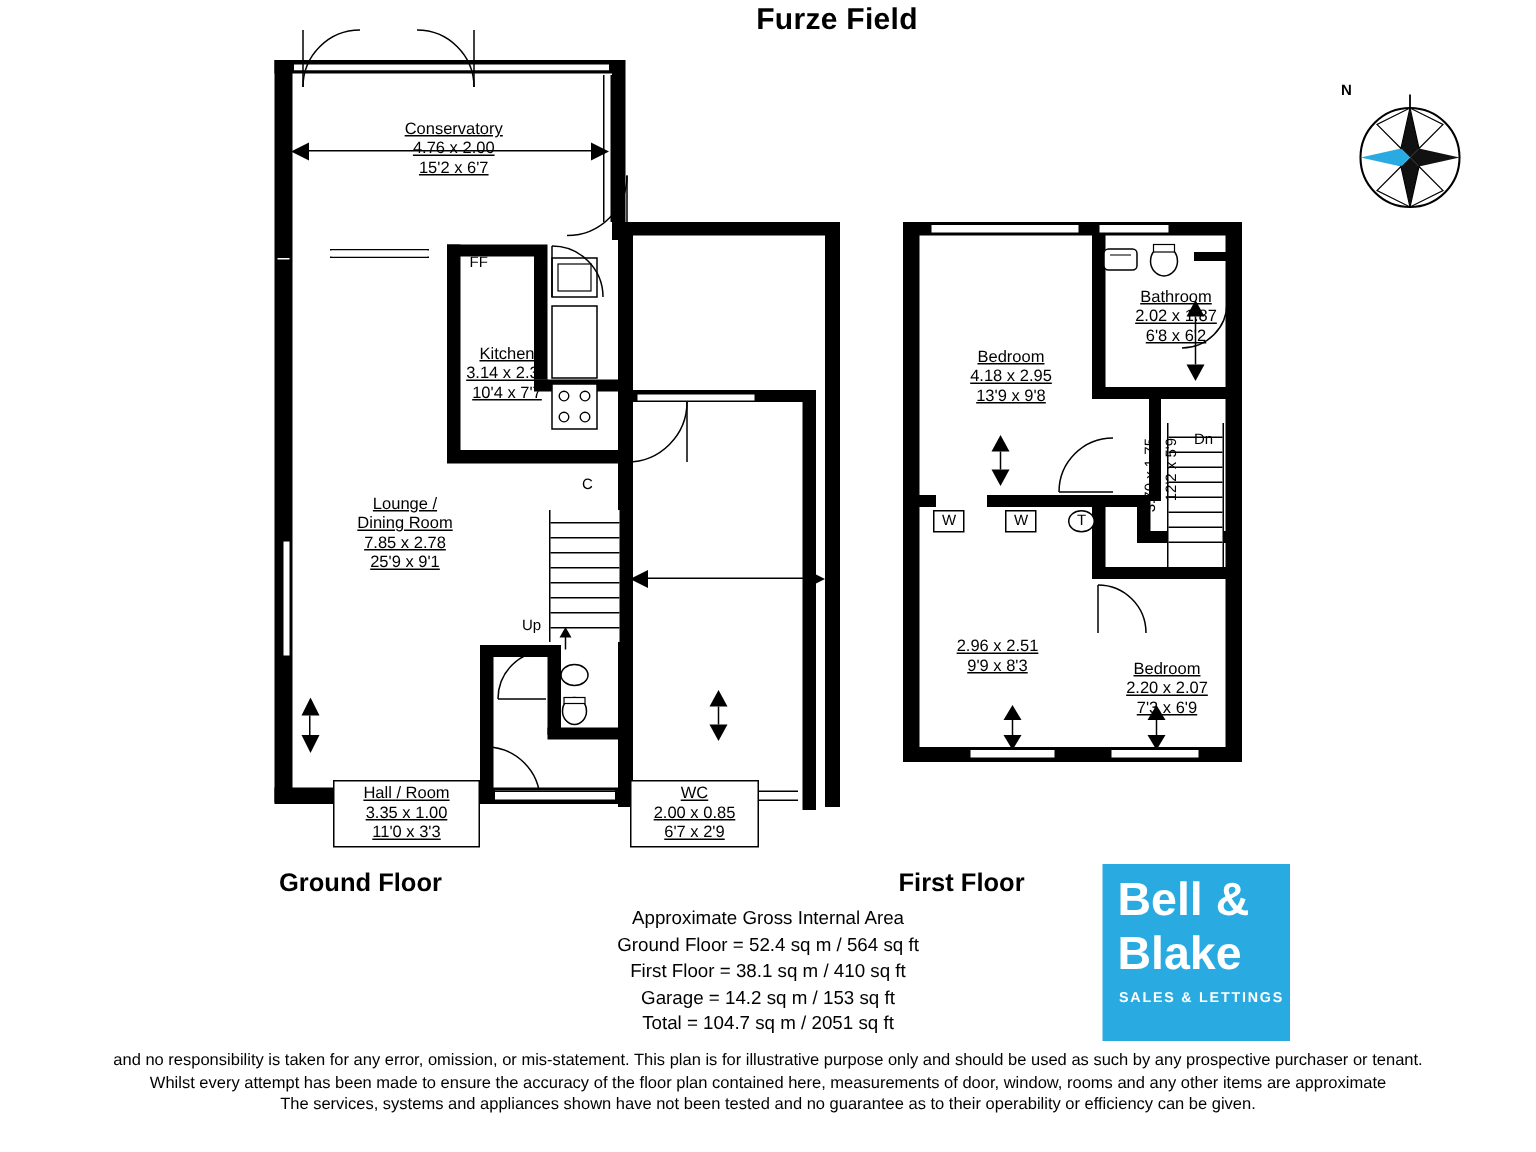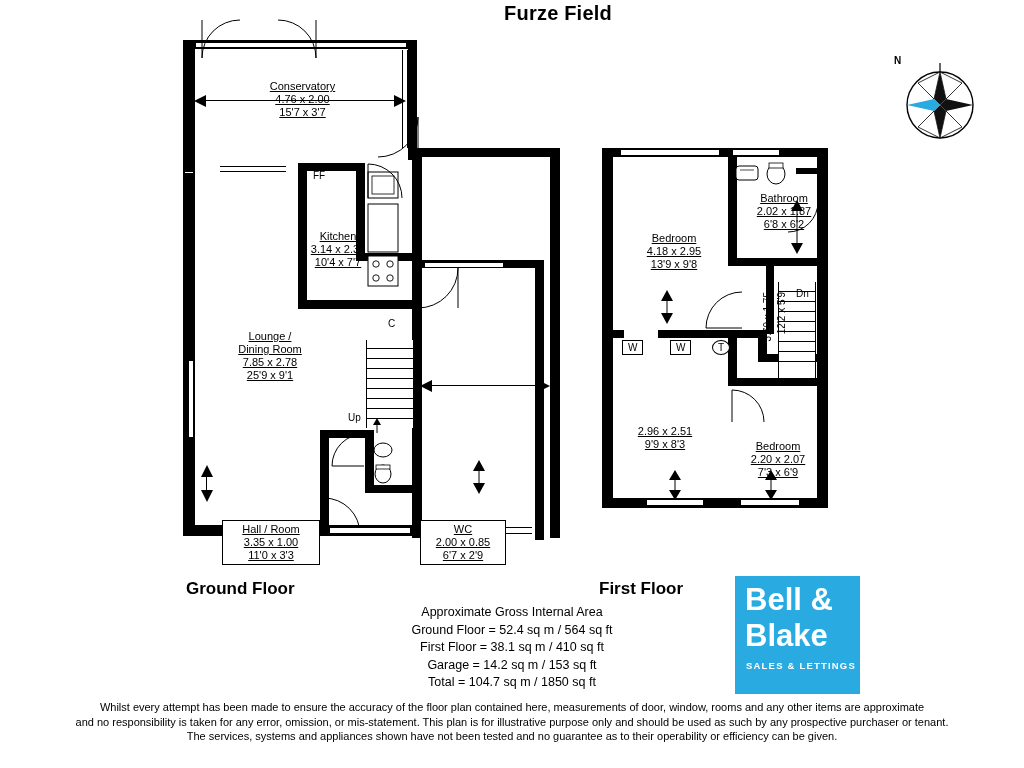--- a/index.html
+++ b/index.html
@@ -91,21 +91,21 @@
     <div class="thin" style="left:222px;top:20px;width:1px;height:98px;"></div>
     <div class="thin" style="left:227px;top:20px;width:1px;height:98px;"></div>
     <svg class="abs" style="left:196px;top:85px;" width="46" height="46">
       <path d="M42,2 A40,40 0 0,1 2,42" fill="none" stroke="#000" stroke-width="1"></path>
       <line x1="42" y1="2" x2="42" y2="42" stroke="#000" stroke-width="1"></line>
     </svg>
 
     <div class="abs roomlabel" style="left:35px;top:50px;width:175px;">
       <div class="nm">Conservatory</div>
       <div>4.76 x 2.00</div>
-      <div>15'7 x 3'7</div>
+      <div>15'2 x 6'7</div>
     </div>
 
     <div class="abs" style="left:20px;top:70px;width:200px;height:1px;background:#000;"></div>
     <svg class="abs" style="left:14px;top:64px;" width="14" height="14">
         <polygon points="0,7 12,1 12,13" fill="#000"></polygon>
       </svg>
     <svg class="abs" style="left:212px;top:64px;" width="14" height="14">
         <polygon points="14,7 2,1 2,13" fill="#000"></polygon>
       </svg>
 
@@ -366,22 +366,22 @@
     <div class="l1">Bell &amp;</div>
     <div class="l2">Blake</div>
     <div class="l3">SALES &amp; LETTINGS</div>
   </div>
 
   <div class="abs summary">
     <div>Approximate Gross Internal Area</div>
     <div>Ground Floor = 52.4 sq m / 564 sq ft</div>
     <div>First Floor = 38.1 sq m / 410 sq ft</div>
     <div>Garage = 14.2 sq m / 153 sq ft</div>
-    <div>Total = 104.7 sq m / 1850 sq ft</div>
+    <div>Total = 104.7 sq m / 2051 sq ft</div>
   </div>
 
   <div class="abs disclaimer">
+    <div>and no responsibility is taken for any error, omission, or mis-statement. This plan is for illustrative purpose only and should be used as such by any prospective purchaser or tenant.</div>
     <div>Whilst every attempt has been made to ensure the accuracy of the floor plan contained here, measurements of door, window, rooms and any other items are approximate</div>
-    <div>and no responsibility is taken for any error, omission, or mis-statement. This plan is for illustrative purpose only and should be used as such by any prospective purchaser or tenant.</div>
     <div>The services, systems and appliances shown have not been tested and no guarantee as to their operability or efficiency can be given.</div>
   </div>
 
 </div>
 
 </body></html>

